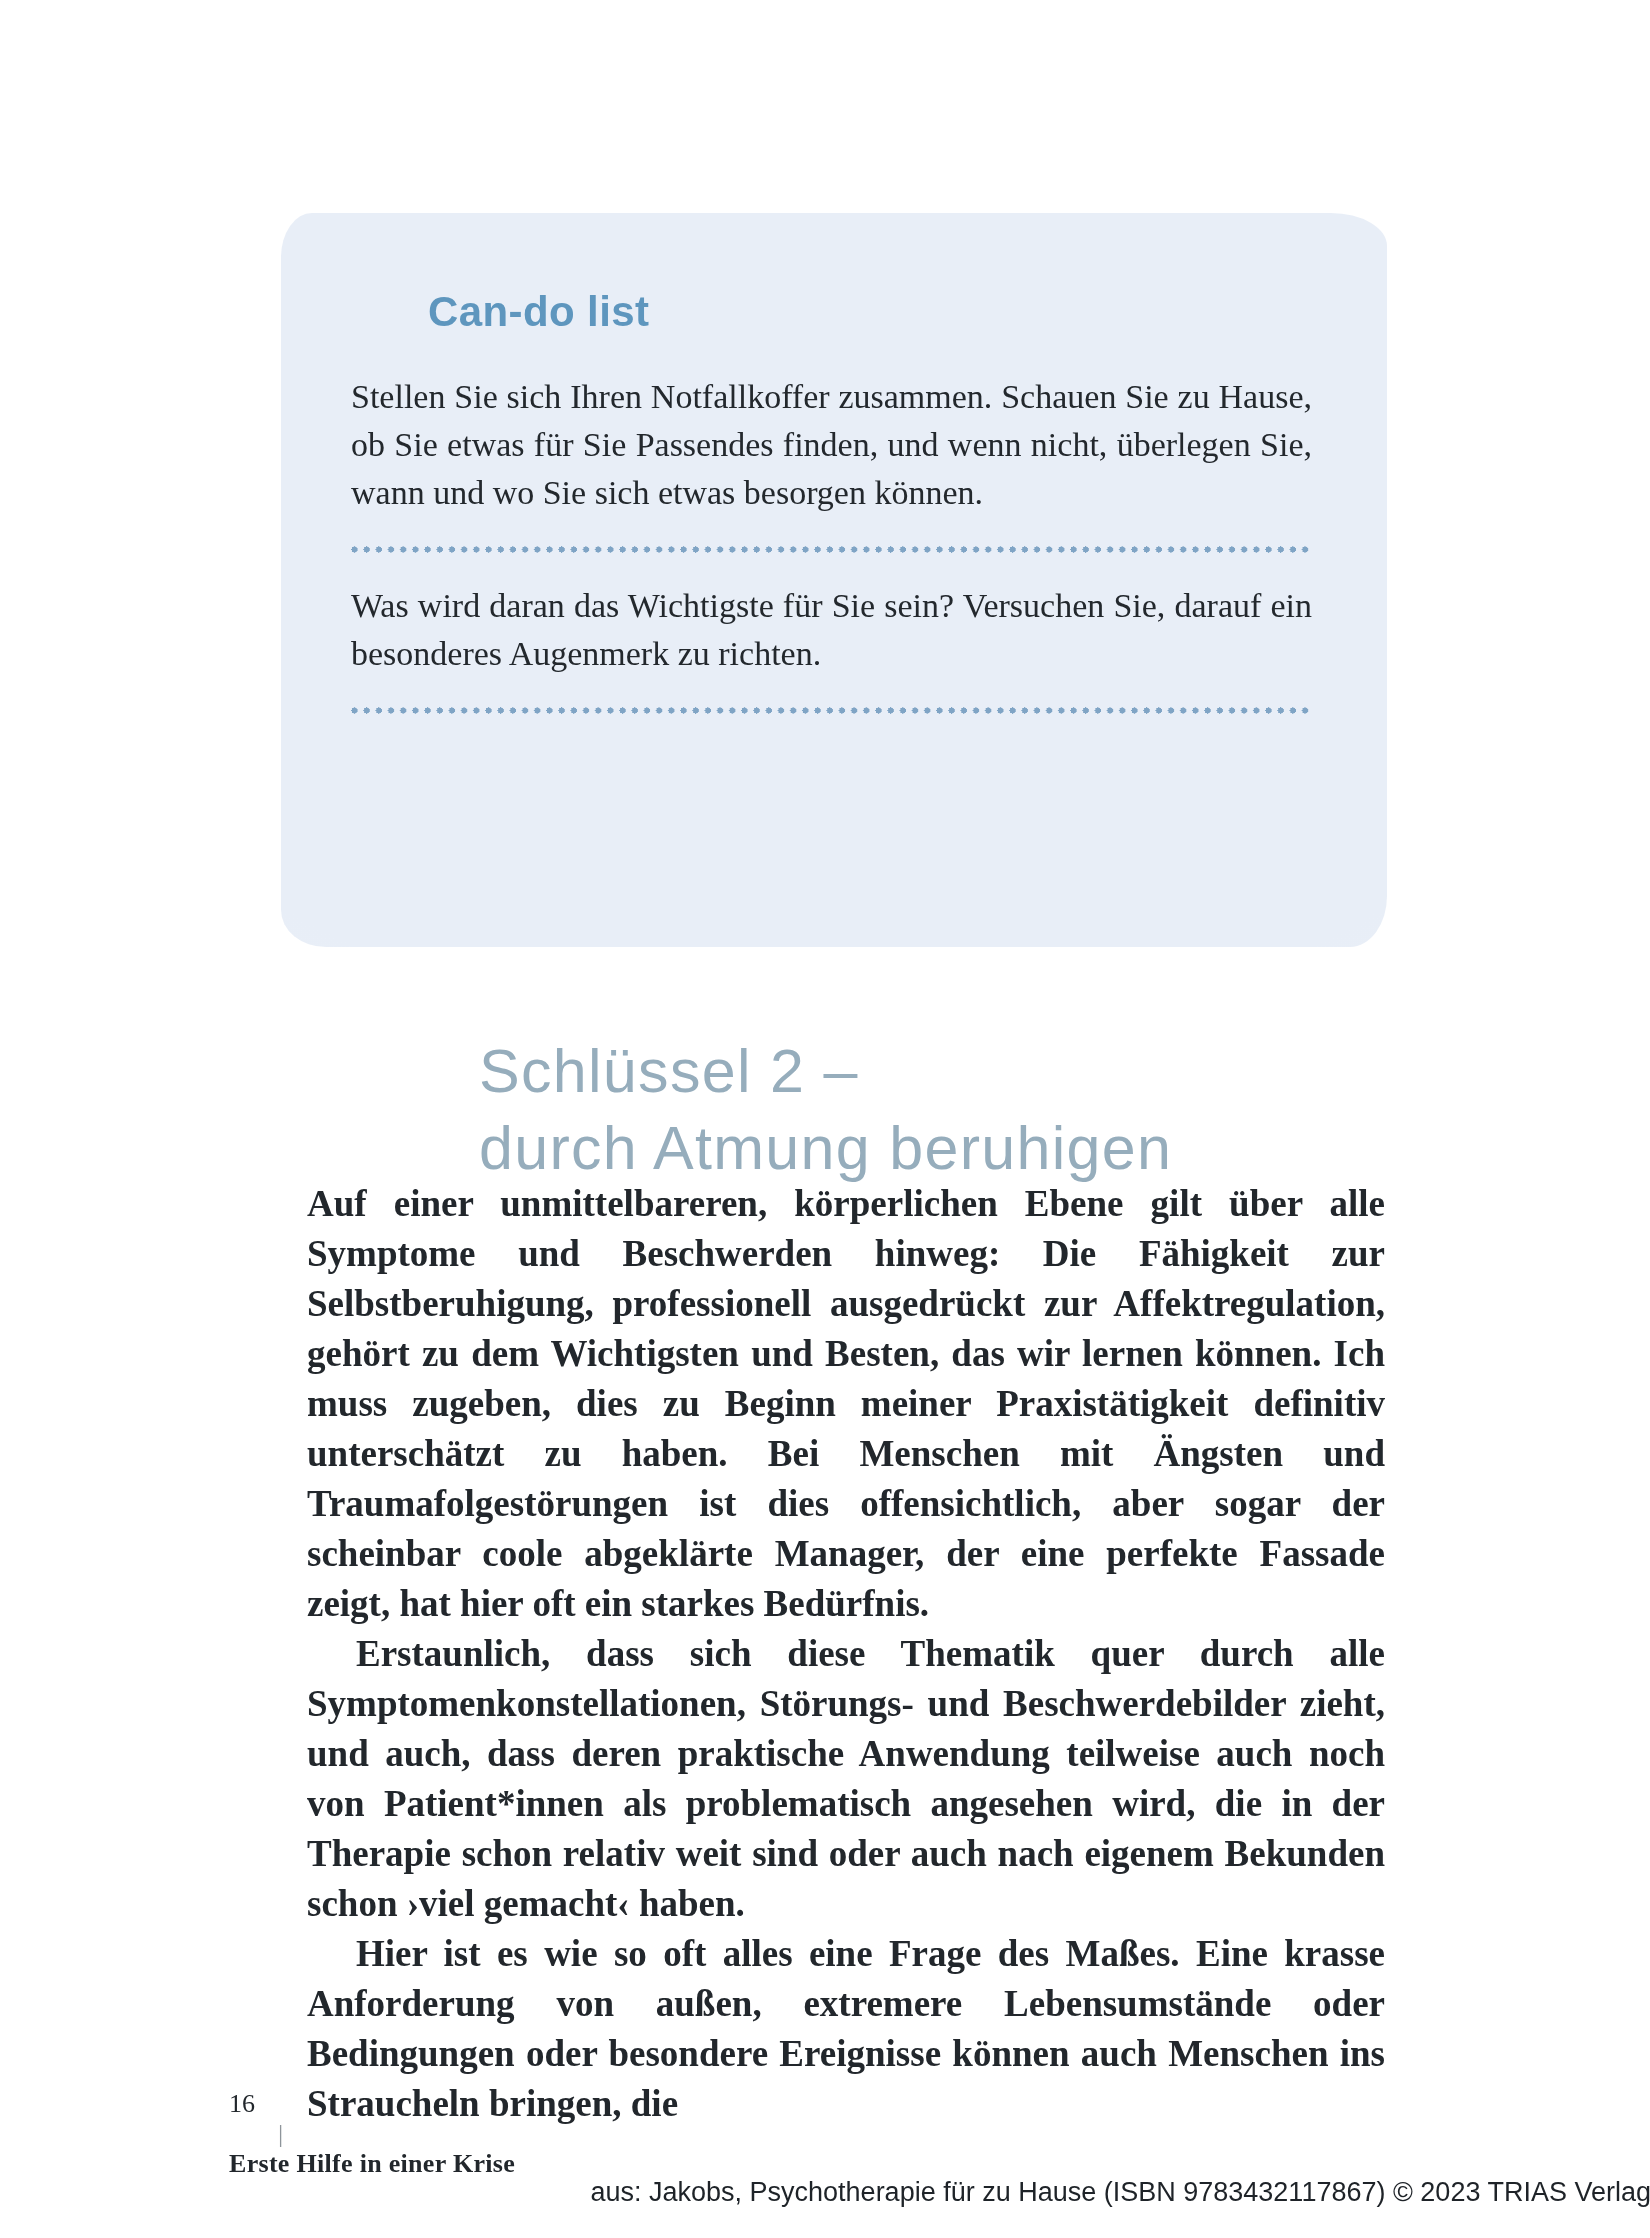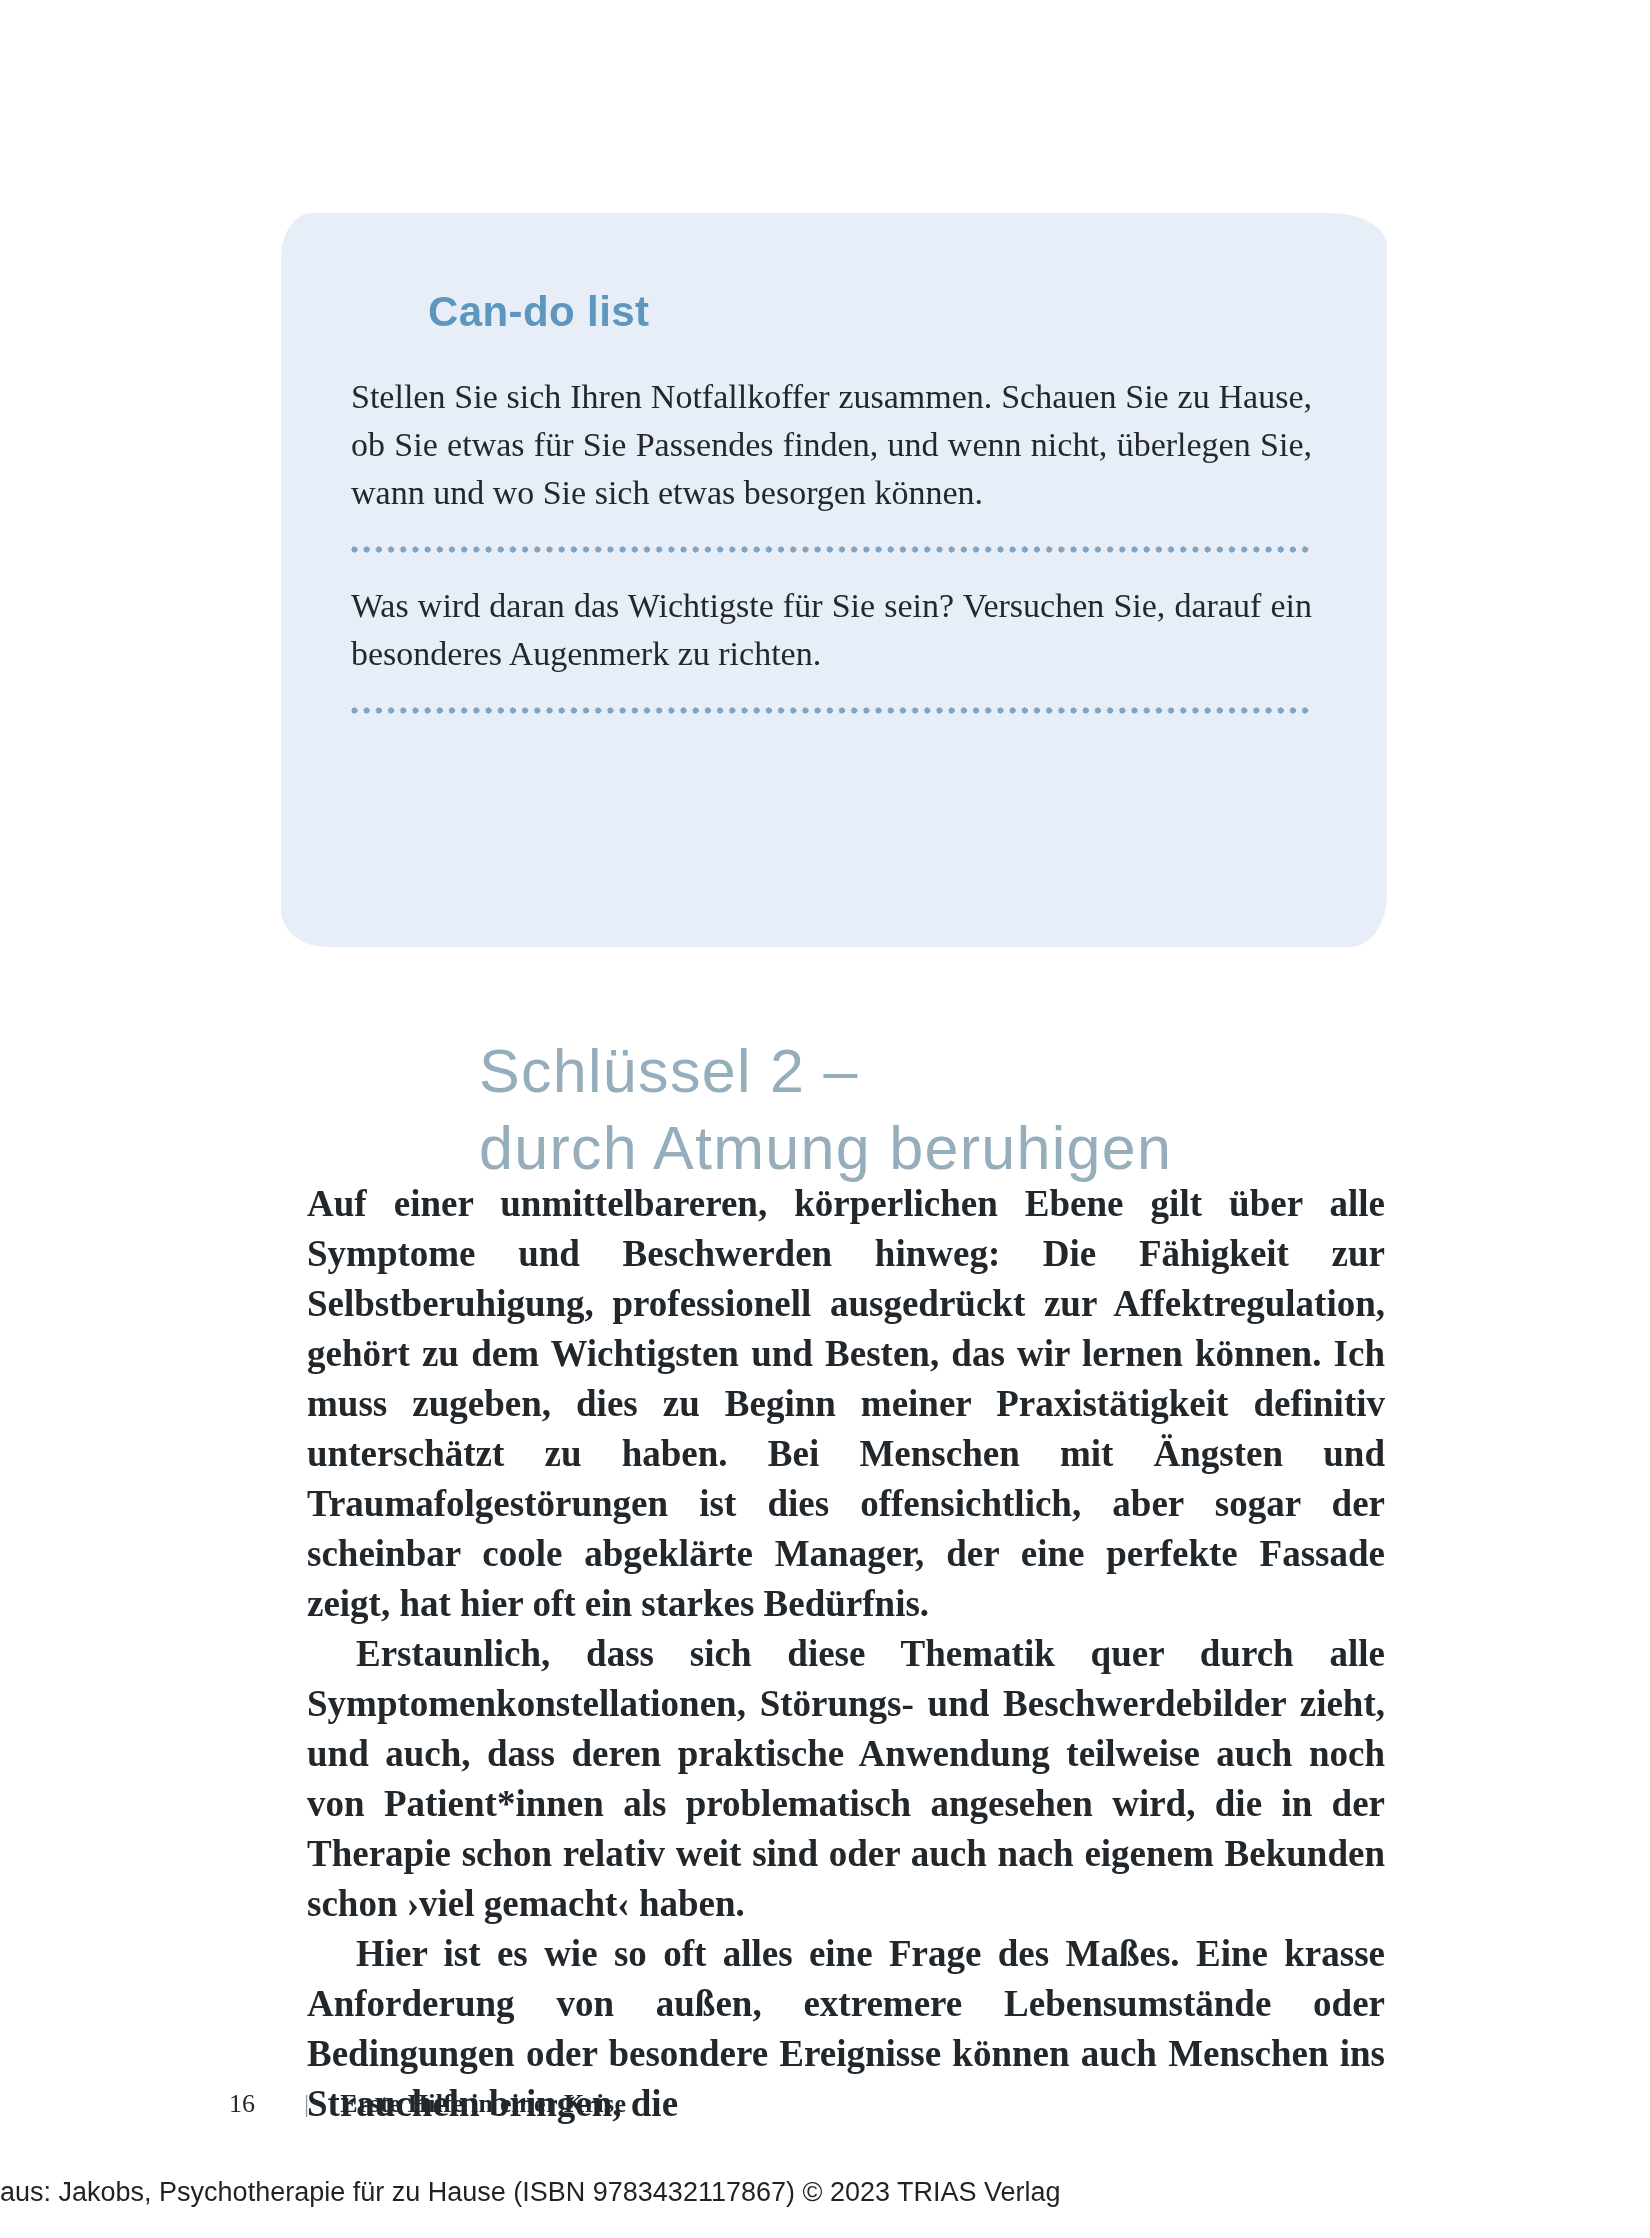--- a/index.html
+++ b/index.html
@@ -87,38 +87,39 @@
 
   
   .footer {
     position: absolute;
     left: 229px;
     top: 2089px;
     display: flex;
     align-items: flex-start;
     font-size: 26px;
     color: #22272c;
+    flex-direction: column;
   }
   .footer .sep {
     margin: 0 31px 0 49px;
     color: #8e959b;
     font-weight: 400;
   }
   .footer .running-title {
     font-weight: 700;
     letter-spacing: 0.3px;
   }
 
   
   .credit {
     position: absolute;
     left: 0;
     top: 2177px;
     width: 100%;
-    text-align: left;
+    text-align: right;
     font-family: "Liberation Sans", "DejaVu Sans", sans-serif;
     font-size: 27px;
     color: #1e2328;
   }
 </style>
 </head>
 <body>
 
 <div class="page">
 

